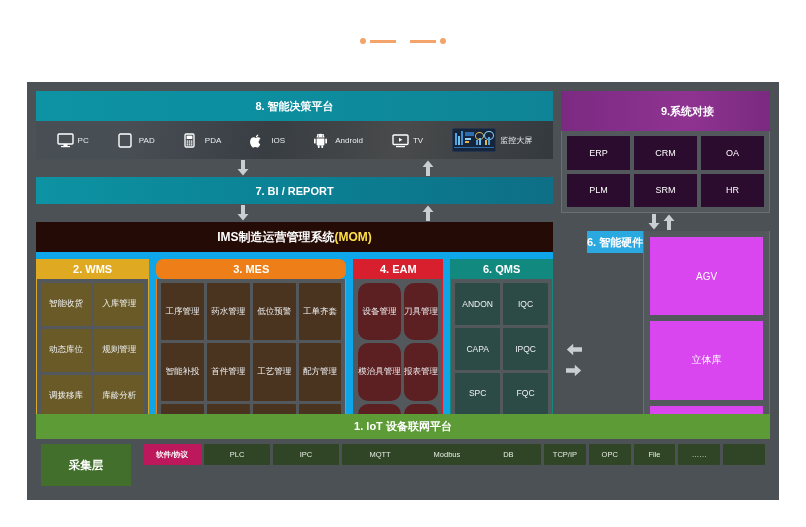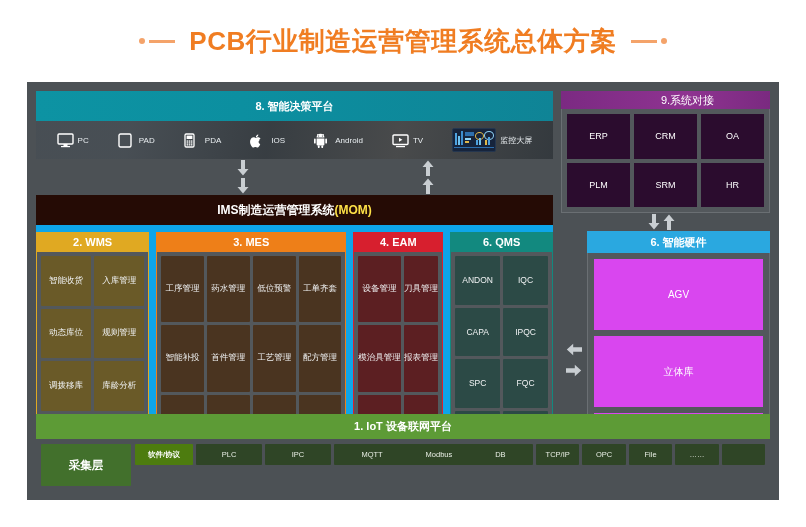--- a/index.html
+++ b/index.html
@@ -87,28 +87,28 @@
     display:flex;align-items:center;justify-content:center;
     font-size:8.5px;color:#f0f2f3;border-radius:1px;white-space:nowrap;
   }
   
   .m-wms{width:131px;}
   .m-wms .mod-hd{background:#e0a922;}
   .m-wms .mod-body{grid-template-columns:1fr 1fr;border:1px solid #e0a922;border-top:none;}
   .m-wms .cell{background:#6a5a28;}
   
   .m-mes{width:220px;}
-  .m-mes .mod-hd{background:#ee7f18;}
+  .m-mes .mod-hd{background:#ee7f18;border-radius:7px;}
   .m-mes .mod-body{grid-template-columns:repeat(4,1fr);border:1px solid #ee7f18;border-top:none;}
   .m-mes .cell{background:#4a3420;}
   
   .m-eam{width:104px;}
   .m-eam .mod-hd{background:#d71f2e;}
   .m-eam .mod-body{grid-template-columns:1fr 1fr;border:1px solid #d71f2e;border-top:none;}
-  .m-eam .cell{background:#5c1f22;}
+  .m-eam .cell{background:#5c1f22;border-radius:10px;}
   
   .m-qms{width:119px;}
   .m-qms .mod-hd{background:#12897f;}
   .m-qms .mod-body{grid-template-columns:1fr 1fr;border:1px solid #12897f;border-top:none;}
   .m-qms .cell{background:#2c4a46;}
 
   
   .iot-hd{
     height:25px;background:#5d9b36;color:#fff;font-size:11px;font-weight:bold;
     display:flex;align-items:center;justify-content:center;
@@ -119,52 +119,51 @@
   .iot-left{
     width:90px;background:#42702c;color:#fff;font-size:11.5px;font-weight:bold;
     display:flex;align-items:center;justify-content:center;border-radius:1px;
   }
   .iot-grid{flex:1;display:flex;flex-direction:column;gap:3px;}
   .iot-row{display:flex;gap:3px;height:50%;}
   .iot-cell{
     display:flex;align-items:center;justify-content:center;
     background:#2f4526;color:#e8eee4;font-size:7.5px;border-radius:1px;
   }
-  .iot-cell.key{background:#4d7c0f;color:#fff;font-size:7.5px;font-weight:bold;}
+  .iot-cell.key{background:#be185d;color:#fff;font-size:7.5px;font-weight:bold;margin-left:8px;}
   .iot-cell.multi{justify-content:space-around;padding:0 6px;box-sizing:border-box;}
   .iot-cell.blank{background:#2f4526;}
 
   
   .p9{height:122px;display:flex;flex-direction:column;}
-  .p9-hd{height:18px;background:linear-gradient(90deg,#7b2a82,#8f3391 60%,#7a2a80);
-         color:#fff;font-size:11px;font-weight:normal;display:flex;align-items:center;justify-content:center;padding-left:44px;}
+  .p9-hd{height:40px;background:linear-gradient(90deg,#7b2a82,#8f3391 60%,#7a2a80);
+         color:#fff;font-size:11px;font-weight:bold;display:flex;align-items:center;justify-content:center;padding-left:44px;}
   .p9-body{flex:1;background:#53585c;display:grid;grid-template-columns:repeat(3,1fr);
            gap:4px;padding:5px;box-sizing:border-box;border:1px solid #6a6f73;border-top:none;}
   .p9-cell{background:#2b0c2e;color:#fff;font-size:9px;display:flex;align-items:center;justify-content:center;}
 
   .spacer-a{height:18px;position:relative;}
 
   .p6-wrap{display:flex;align-items:stretch;}
   .p6-arrows{width:26px;display:flex;flex-direction:column;align-items:center;justify-content:center;gap:3px;}
-  .p6{flex:1;display:flex;flex-direction:column;}
+  .p6{flex:1;display:flex;}
   .p6-hd{height:22px;background:#2aa8e0;color:#fff;font-size:11px;font-weight:bold;
          display:flex;align-items:center;justify-content:center;}
   .p6-body{flex:1;background:#53585c;display:flex;flex-direction:column;gap:6px;
            padding:6px;box-sizing:border-box;border:1px solid #6a6f73;border-top:none;}
   .p6-cell{flex:1;background:#d946ef;color:#fff;font-size:10px;display:flex;align-items:center;justify-content:center;}
 </style>
 </head>
 <body>
 
 <div class="title-row">
   <span class="deco">
     <span class="dot"></span>
       <span class="bar"></span>
   </span>
-  <span class="title-text">PCB行业制造运营管理系统总体方案</span>
   <span class="deco">
     <span class="bar"></span>
       <span class="dot"></span>
   </span>
 </div>
 
 <div class="frame">
   <div class="cols">
 
     <div class="col-left">
@@ -279,20 +278,21 @@
               <path d="M5 0h4v9h3.5L7 15.5 1.5 9H5z" fill="#c9ced2"></path>
             </svg>
         </span>
         <span class="ar" style="left:385px">
           <svg width="14" height="16" viewBox="0 0 14 16">
               <path d="M5 16h4V7h3.5L7 .5 1.5 7H5z" fill="#c9ced2"></path>
             </svg>
         </span>
       </div>
 
+      <div class="bar7 panel-hd">7. BI / REPORT</div>
 
       <div class="arrows">
         <span class="ar" style="left:200px">
           <svg width="14" height="16" viewBox="0 0 14 16">
               <path d="M5 0h4v9h3.5L7 15.5 1.5 9H5z" fill="#c9ced2"></path>
             </svg>
         </span>
         <span class="ar" style="left:385px">
           <svg width="14" height="16" viewBox="0 0 14 16">
               <path d="M5 16h4V7h3.5L7 .5 1.5 7H5z" fill="#c9ced2"></path>

